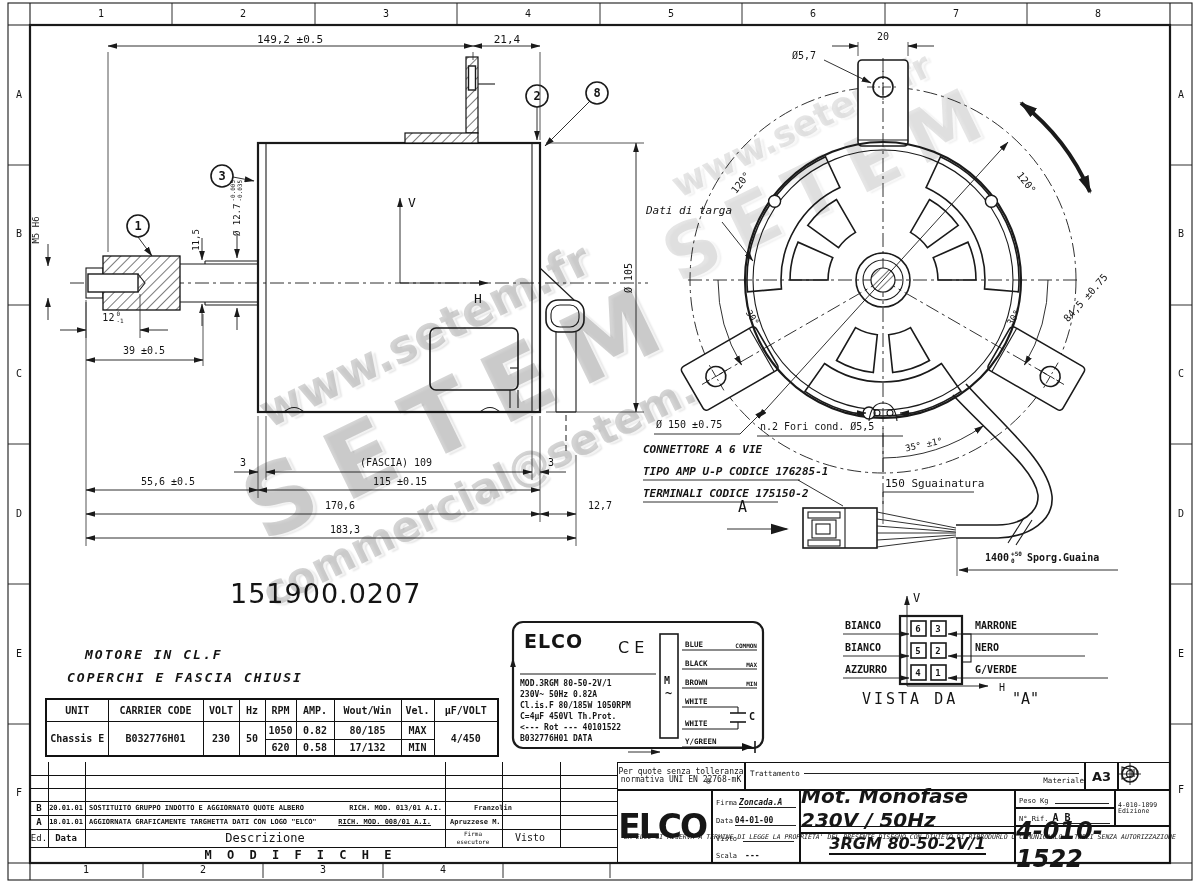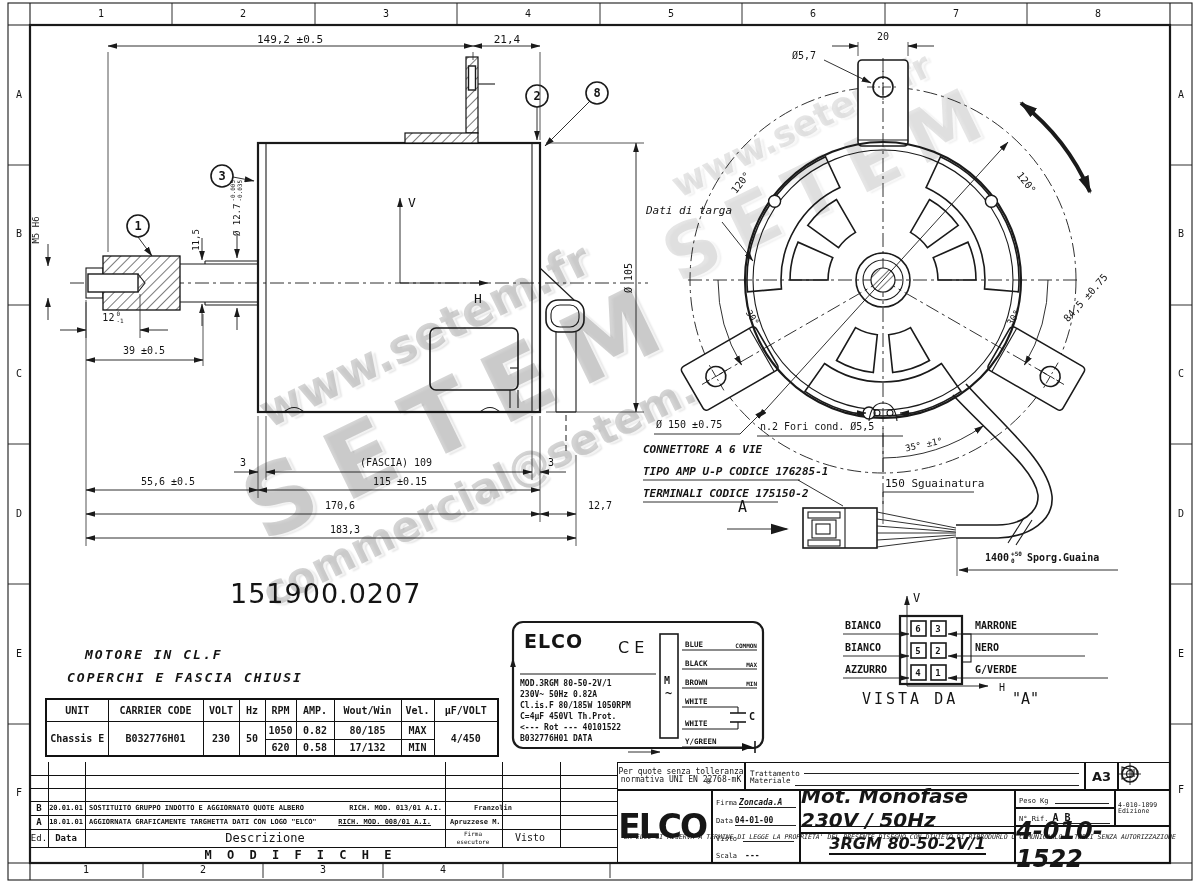--- a/index.html
+++ b/index.html
@@ -478,21 +478,21 @@
 
   <div class="box flexcol" style="left:617px;top:762px;width:128px;height:28px;">
     <div class="lb s8" style="position:static;">Per quote senza tolleranza</div>
     <div class="lb s8" style="position:static;">normativa UNI EN 22768-mK</div>
   </div>
   <div class="box" style="left:745px;top:762px;width:340px;height:28px;">
     <div style="display:flex;align-items:flex-end;height:14px;">
         <span class="lb s75" style="position:static;margin-left:4px;">Trattamento</span>
         <span class="fillline"></span>
       </div>
-    <div style="display:flex;height:13px;">
+    <div style="display:flex;align-items:flex-end;height:13px;flex-direction:column;">
         <span class="lb s75" style="position:static;margin-left:4px;">Materiale</span>
         <span class="fillline"></span>
       </div>
   </div>
   <div class="box flexc s13 b sans" style="left:1085px;top:762px;width:33px;height:28px;">A3</div>
   <div class="box flexc" style="left:1118px;top:762px;width:52px;height:28px;gap:4px;">
     <svg width="22" height="20">
         <polygon points="3,4 3,16 13,13 13,7" class="ln"></polygon>
         <line x1="15" y1="6" x2="15" y2="14" class="ln"></line>
         <line x1="18" y1="8" x2="18" y2="12" class="ln"></line>

